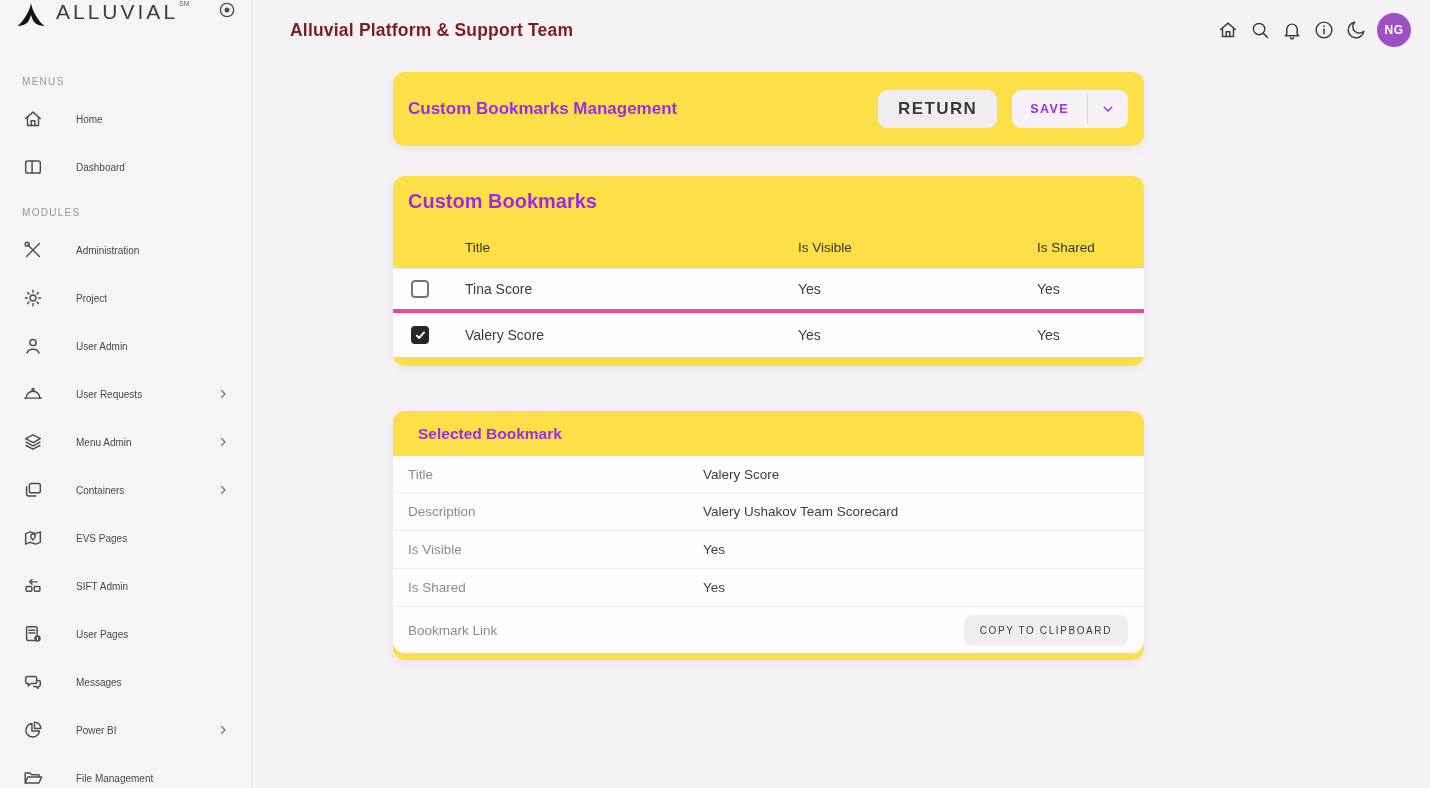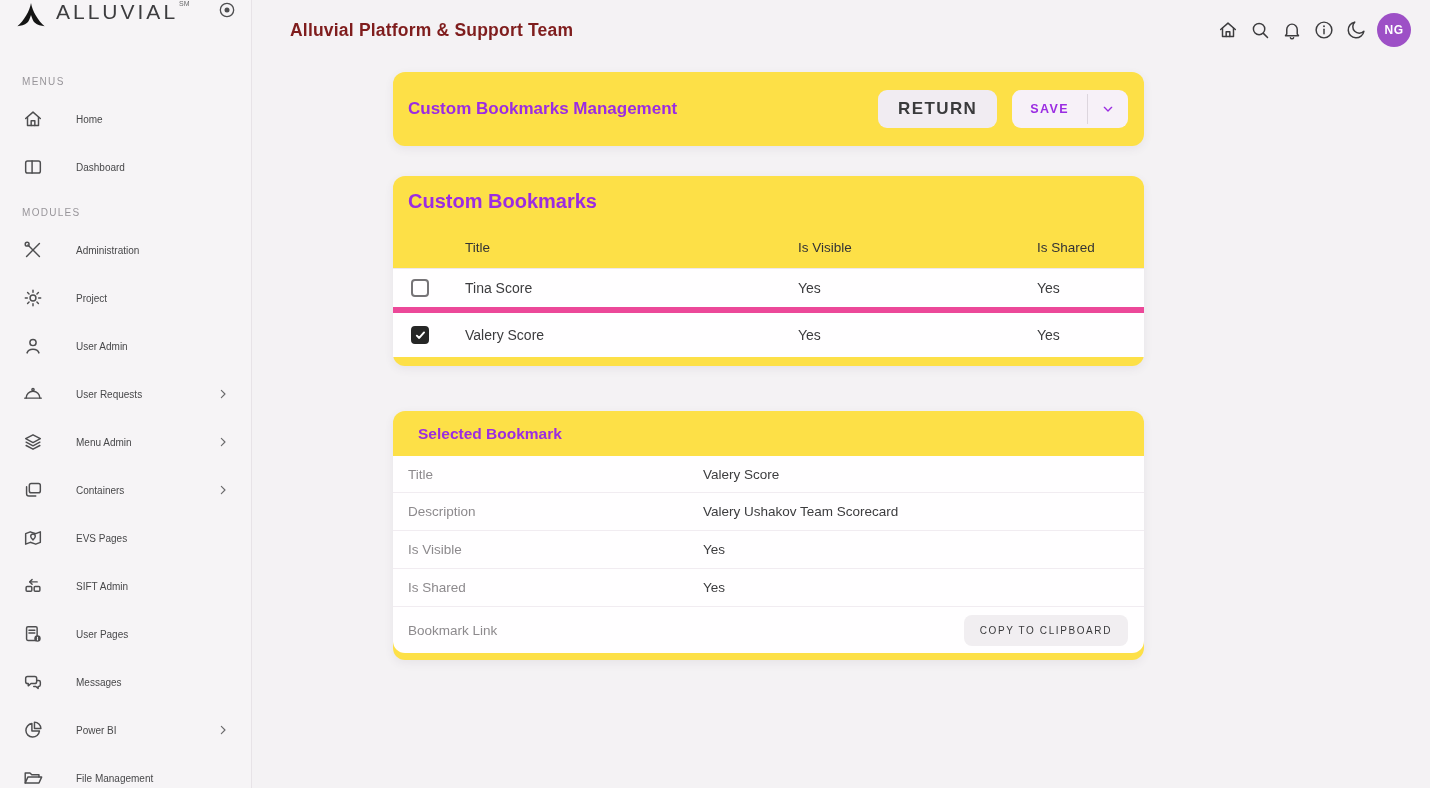--- a/index.html
+++ b/index.html
@@ -72,21 +72,21 @@
   
   .table-card { top:116px; height:190px; padding-top:14px; }
   .table-card .card-title { font-size:20px; padding:0 15px; }
   .tbl-header {
     display:grid; grid-template-columns:72px 333px 239px auto; align-items:center;
     height:42px; margin-top:14px; border-bottom:1px solid #eee8ee;
     font-size:13.5px; color:#333335;
   }
   .tbl-row {
     display:grid; grid-template-columns:72px 333px 239px auto; align-items:center;
-    height:44px; background:#fffeff; border-bottom:6px solid #ec4899;
+    height:44px; background:#fffeff; border-bottom:4px solid #ec4899;
     font-size:14px; color:#3c3c3e; cursor:pointer;
   }
   .tbl-row:last-child { border-bottom:none; }
   .cb-cell { display:flex; align-items:center; padding-left:18px; }
   .checkbox {
     width:18px; height:18px; border:2px solid #767477; border-radius:4px; background:#fffeff;
     display:flex; align-items:center; justify-content:center; cursor:pointer;
   }
   .checkbox svg { display:none; width:13px; height:13px; fill:none; stroke:#fff; stroke-width:2.4; stroke-linecap:round; stroke-linejoin:round; }
   .checkbox.checked { background:#262626; border-color:#262626; }

